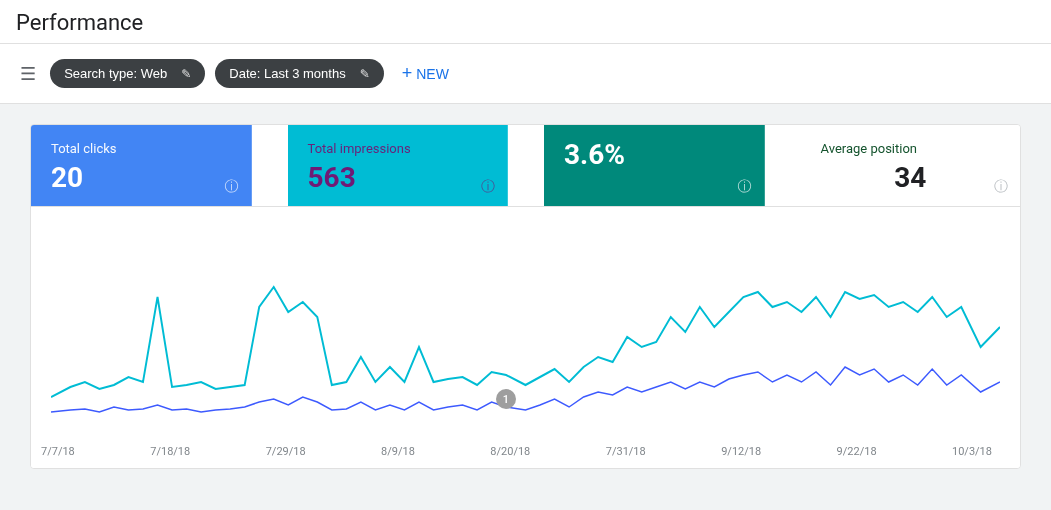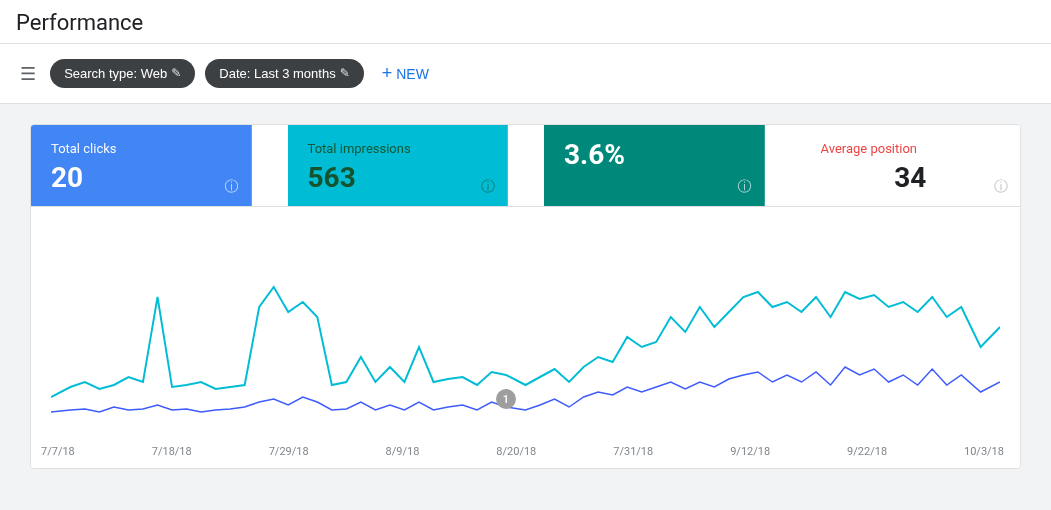--- a/index.html
+++ b/index.html
@@ -42,21 +42,22 @@
     }
     .pill-btn {
       background: #3c4043;
       color: #fff;
       border: none;
       border-radius: 20px;
       padding: 7px 14px;
       font-size: 13px;
       cursor: pointer;
       display: flex;
-      gap: 4px;
+      align-items: center;
+      gap: 14px;
     }
     .pill-btn .edit-icon {
       font-size: 12px;
       opacity: 0.85;
     }
     .new-btn {
       background: none;
       border: none;
       color: #1a73e8;
       font-size: 14px;
@@ -100,39 +101,39 @@
     .metric-card:last-child {
       border-right: none;
     }
 
     .metric-card.blue {
       background: #4285f4;
       color: #fff;
     }
     .metric-card.teal {
       background: #00bcd4;
-      color: #14532d;
+      color: #701a75;
     }
     .metric-card.dark-teal {
       background: #00897b;
       color: #fff;
     }
     .metric-card.white {
       background: #fff;
       color: #5f6368;
       border-right: none;
     }
 
     .metric-label {
       font-size: 13px;
       margin-bottom: 8px;
       opacity: 0.95;
     }
     .metric-card.white .metric-label {
-      color: #ef4444;
+      color: #14532d;
       opacity: 1;
     }
 
     .metric-value {
       font-size: 28px;
       font-weight: 700;
       line-height: 1;
     }
     .metric-card.white .metric-value {
       color: #202124;
@@ -160,21 +161,21 @@
 
     .chart-svg {
       width: 100%;
       height: 200px;
     }
 
     
     .x-axis {
       display: flex;
       justify-content: space-between;
-      padding: 4px 16px 10px 10px;
+      padding: 4px 28px 10px 10px;
       background: #fff;
     }
     .x-label {
       font-size: 11px;
       color: #80868b;
       text-align: center;
     }
 
     
     .chart-marker {

